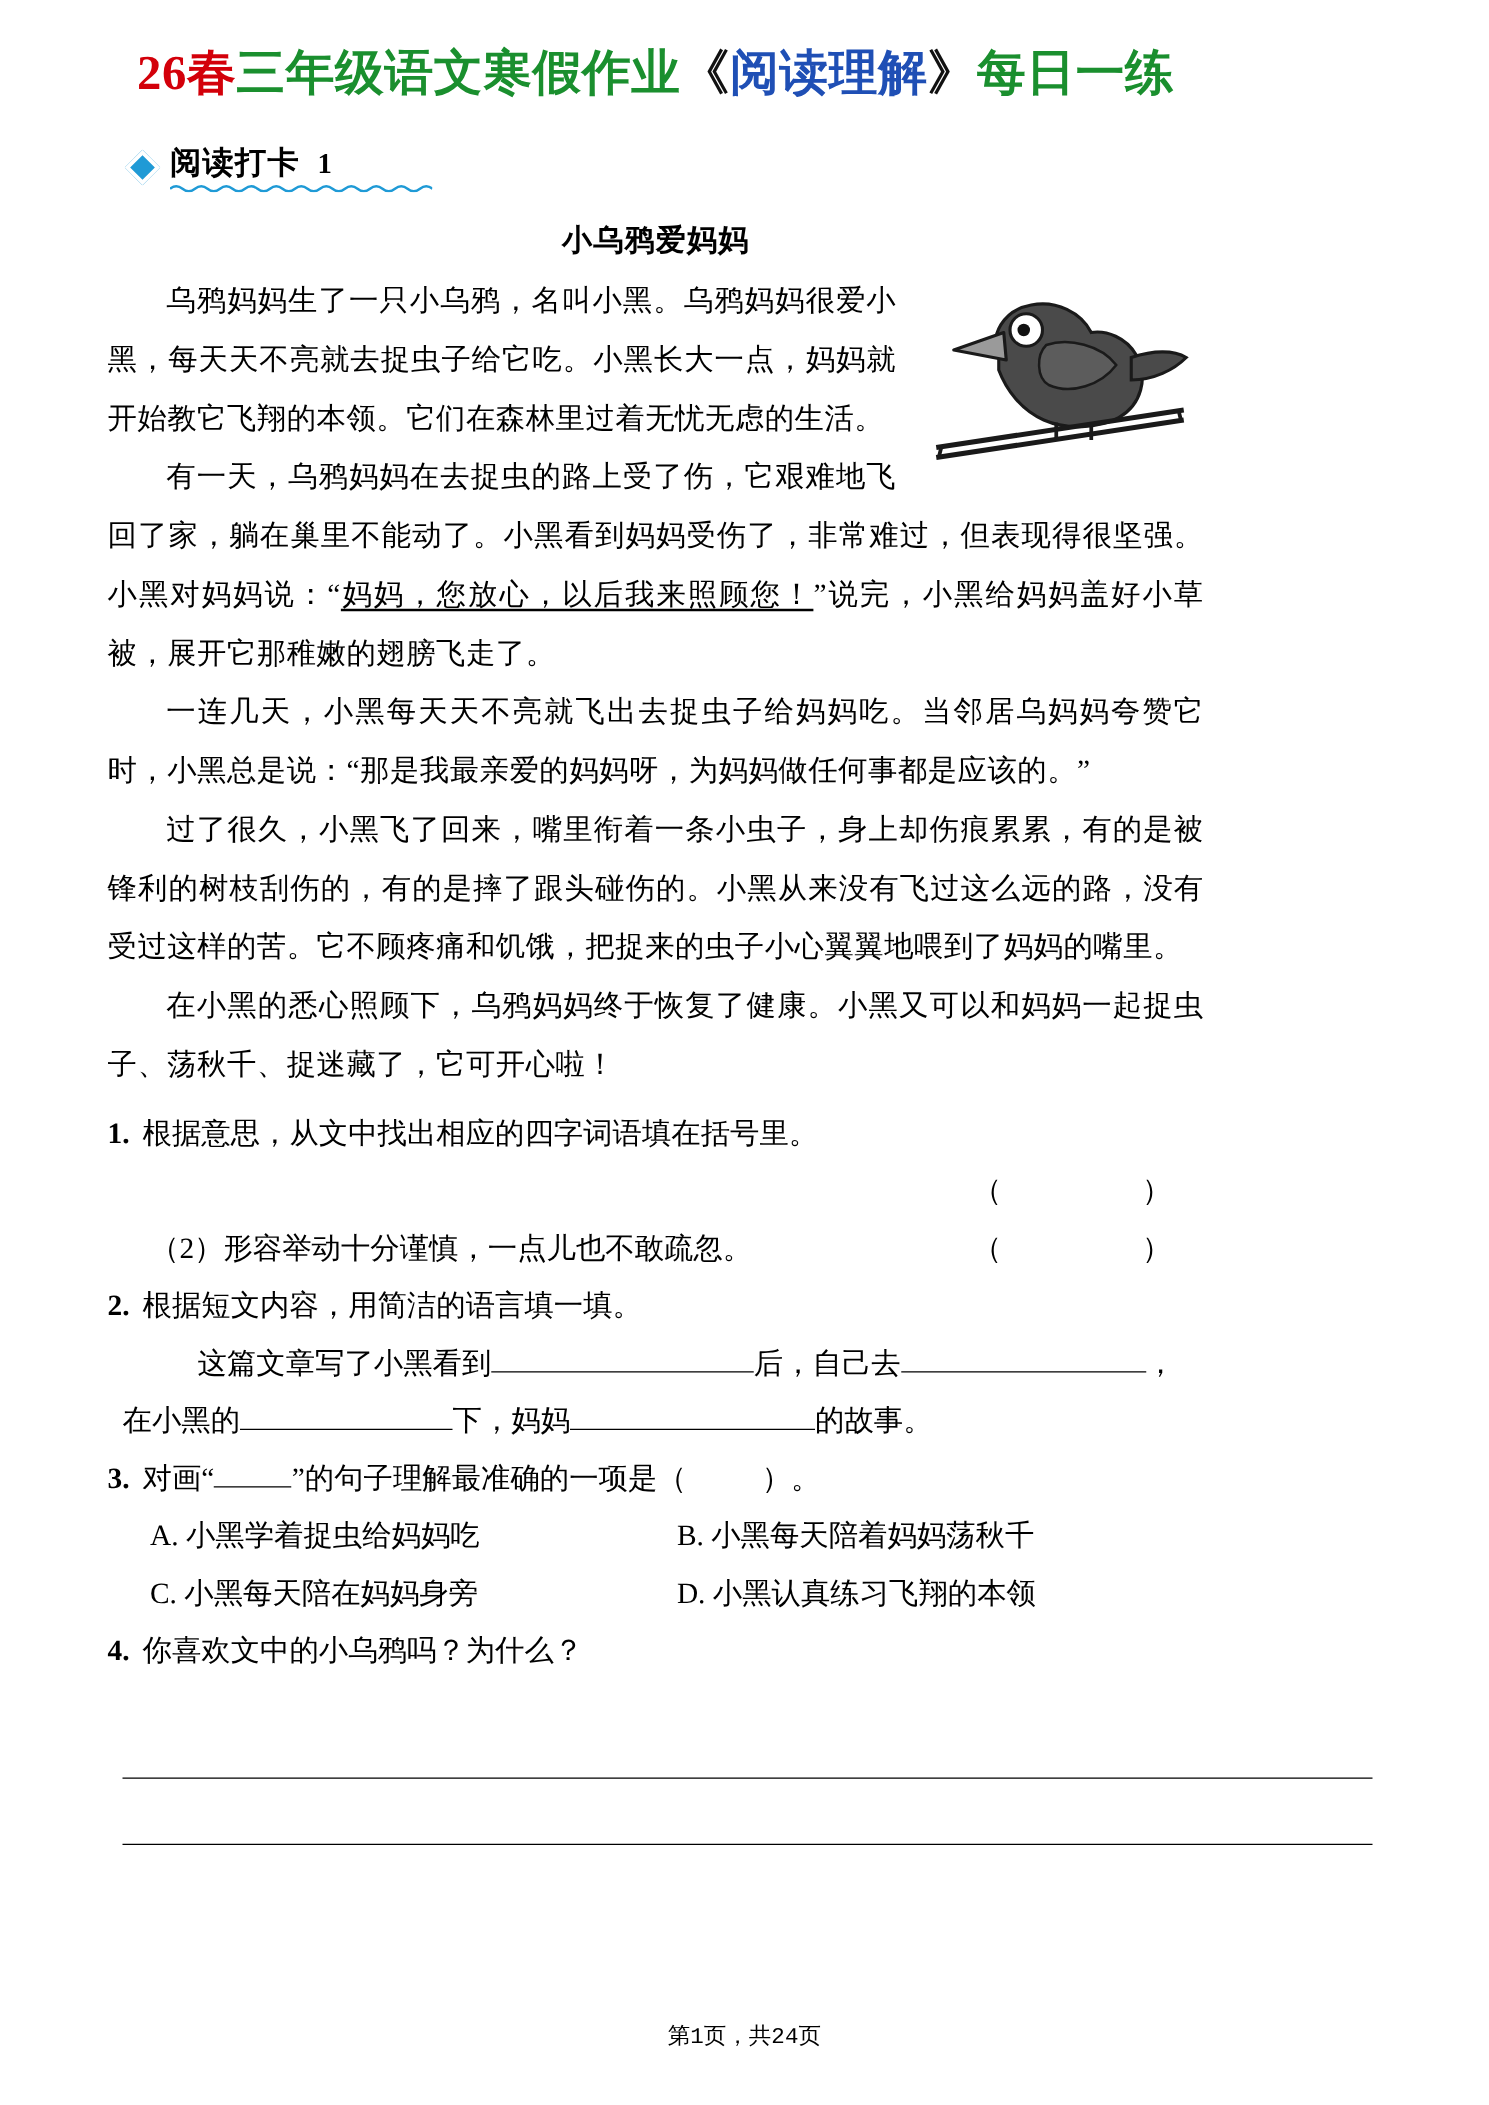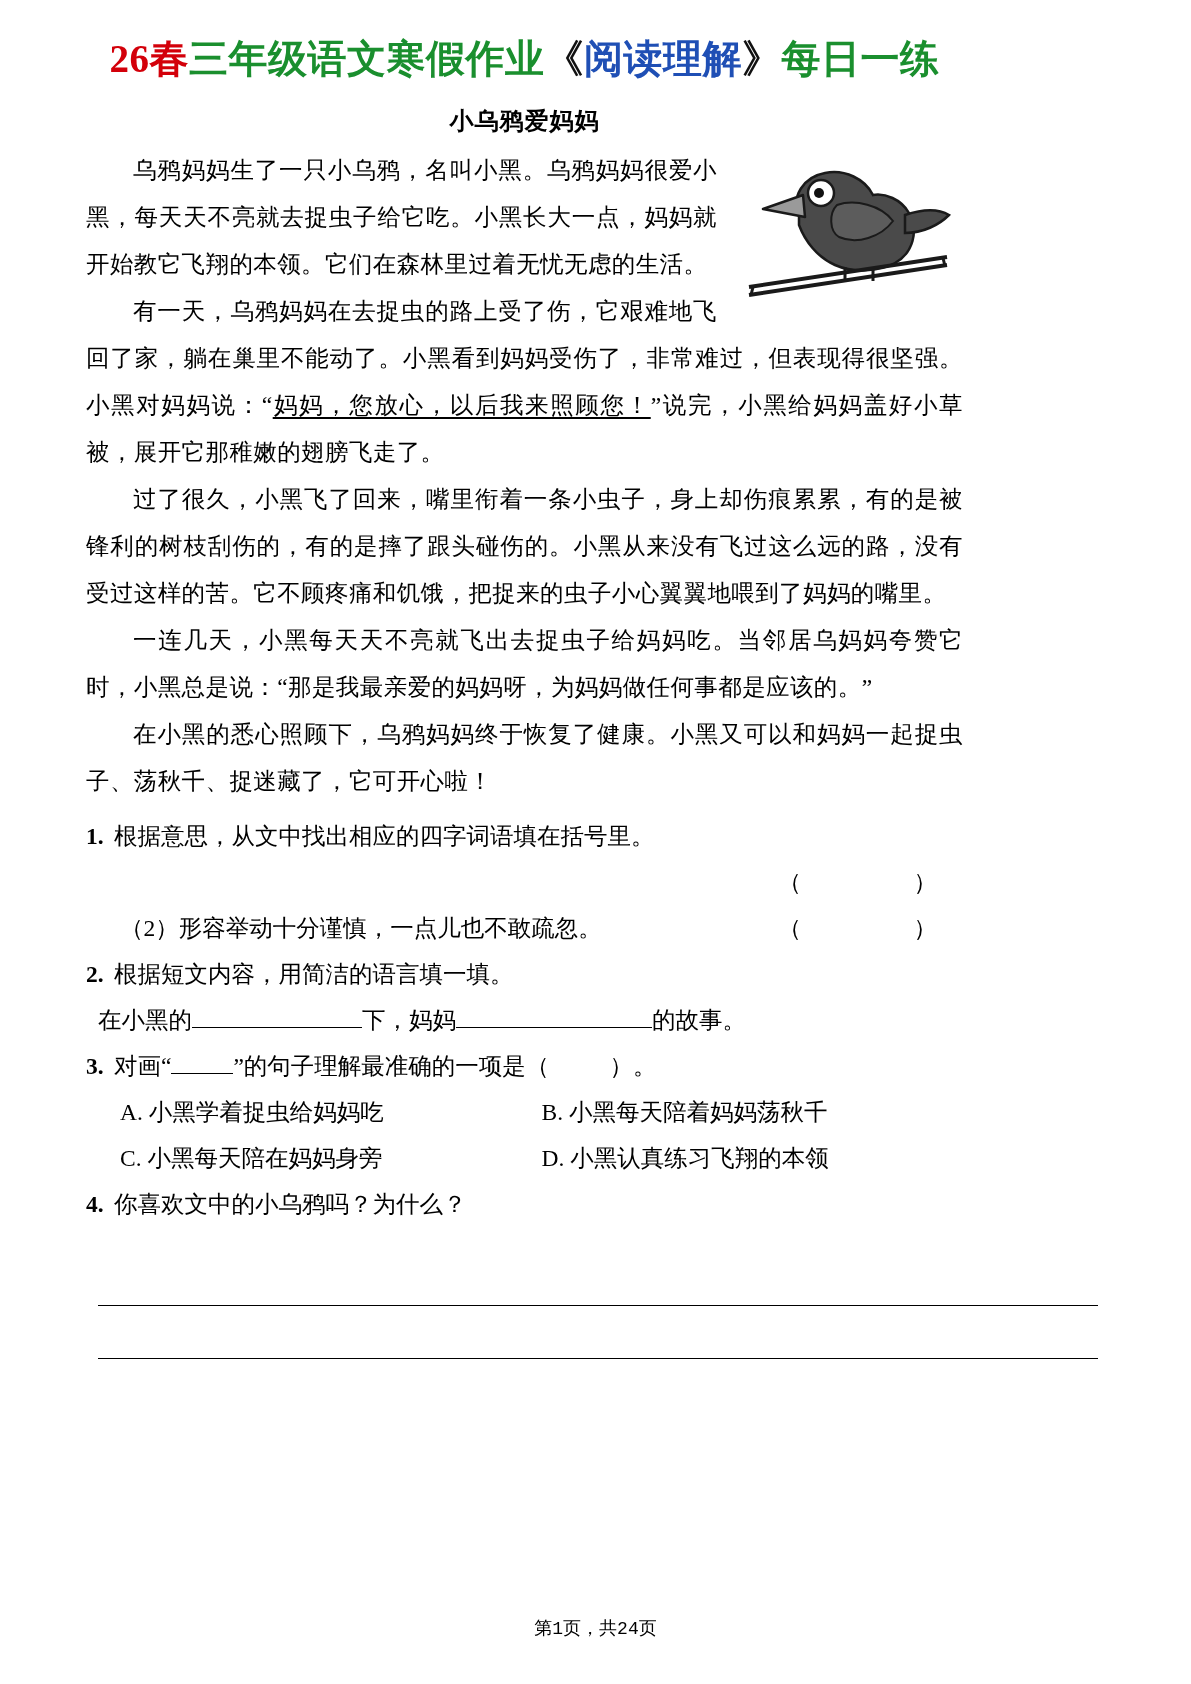--- a/index.html
+++ b/index.html
@@ -190,20 +190,31 @@
 </style>
 </head>
 <body>
 
 <div class="page">
 
   <div class="header">
     <span class="seg-red">26春</span><span class="seg-green">三年级语文寒假作业</span><span class="seg-black">《</span><span class="seg-blue">阅读理解</span><span class="seg-black">》</span><span class="seg-green">每日一练</span>
   </div>
 
+  <div class="section-head">
+    <div class="diamond"></div>
+    <div class="section-title-wrap">
+      <span class="section-title">阅读打卡</span><span class="section-num">1</span>
+      <div class="wavy">
+        <svg width="210" height="7" viewBox="0 0 210 7">
+          <path d="M0 4 Q 5 0 10 4 T 20 4 T 30 4 T 40 4 T 50 4 T 60 4 T 70 4 T 80 4 T 90 4 T 100 4 T 110 4 T 120 4 T 130 4 T 140 4 T 150 4 T 160 4 T 170 4 T 180 4 T 190 4 T 200 4 T 210 4" fill="none" stroke="#1f9ad6" stroke-width="2"></path>
+        </svg>
+      </div>
+    </div>
+  </div>
 
   <div class="article-title">小乌鸦爱妈妈</div>
 
   <div class="body-text">
 
     <div class="crow-float">
       <svg width="230" height="160" viewBox="0 0 230 160">
 
         <path d="M66 62 C58 44 70 24 92 20 C112 16 132 26 140 42 C152 40 168 46 176 60 C186 78 180 100 162 110 C146 119 120 120 102 112 C84 104 72 88 66 72 Z" fill="#4a4a4a" stroke="#1a1a1a" stroke-width="2.5"></path>
 
@@ -219,22 +230,22 @@
         <path d="M112 114 L112 128 M140 114 L140 128" stroke="#1a1a1a" stroke-width="3"></path>
 
         <path d="M16 142 L214 112" stroke="#1a1a1a" stroke-width="4" fill="none"></path>
         <path d="M16 134 L214 104" stroke="#1a1a1a" stroke-width="4" fill="none"></path>
         <path d="M20 134 L18 142 M210 105 L212 113" stroke="#1a1a1a" stroke-width="3"></path>
       </svg>
     </div>
 
     <p>乌鸦妈妈生了一只小乌鸦，名叫小黑。乌鸦妈妈很爱小黑，每天天不亮就去捉虫子给它吃。小黑长大一点，妈妈就开始教它飞翔的本领。它们在森林里过着无忧无虑的生活。</p>
     <p><span>有一天，乌鸦妈妈在去捉虫的路上受了伤，它艰难地飞回了家，躺在巢里不能动了。小黑看到妈妈受伤了，非常难过，但表现得很坚强。小黑对妈妈说：“</span><span class="u-line">妈妈，您放心，以后我来照顾您！</span><span>”说完，小黑给妈妈盖好小草被，展开它那稚嫩的翅膀飞走了。</span></p>
+    <p>一连几天，小黑每天天不亮就飞出去捉虫子给妈妈吃。当邻居乌妈妈夸赞它时，小黑总是说：“那是我最亲爱的妈妈呀，为妈妈做任何事都是应该的。”</p>
     <p>过了很久，小黑飞了回来，嘴里衔着一条小虫子，身上却伤痕累累，有的是被锋利的树枝刮伤的，有的是摔了跟头碰伤的。小黑从来没有飞过这么远的路，没有受过这样的苦。它不顾疼痛和饥饿，把捉来的虫子小心翼翼地喂到了妈妈的嘴里。</p>
-    <p>一连几天，小黑每天天不亮就飞出去捉虫子给妈妈吃。当邻居乌妈妈夸赞它时，小黑总是说：“那是我最亲爱的妈妈呀，为妈妈做任何事都是应该的。”</p>
     <p>在小黑的悉心照顾下，乌鸦妈妈终于恢复了健康。小黑又可以和妈妈一起捉虫子、荡秋千、捉迷藏了，它可开心啦！</p>
   </div>
 
   <div class="questions">
 
     <div class="q">
       <span class="q-num">1.</span>
       <span class="q-text">根据意思，从文中找出相应的四字词语填在括号里。</span>
     </div>
     <div class="sub">
@@ -242,20 +253,23 @@
     </div>
     <div class="sub">
       <span class="lead">（2）形容举动十分谨慎，一点儿也不敢疏忽。</span>
       <span class="paren"><span>（</span><span class="paren-gap"></span><span>）</span></span>
     </div>
 
     <div class="q">
       <span class="q-num">2.</span>
       <span class="q-text">根据短文内容，用简洁的语言填一填。</span>
     </div>
+    <div class="q2-line1">
+      <span>这篇文章写了小黑看到</span><span class="fill-line fill-a"></span><span>后，自己去</span><span class="fill-line fill-b"></span><span>，</span>
+    </div>
     <div class="q2-line2">
       <span>在小黑的</span><span class="fill-line fill-c"></span><span>下，妈妈</span><span class="fill-line fill-d"></span><span>的故事。</span>
     </div>
 
     <div class="q">
       <span class="q-num">3.</span>
       <span class="q-text"><span>对画“</span><span class="fill-line fill-short"></span><span>”的句子理解最准确的一项是（</span><span class="paren-gap" style="width:60px"></span><span>）。</span></span>
     </div>
     <div class="options">
       <div class="opt"><span class="lab">A.</span> <span>小黑学着捉虫给妈妈吃</span></div>

